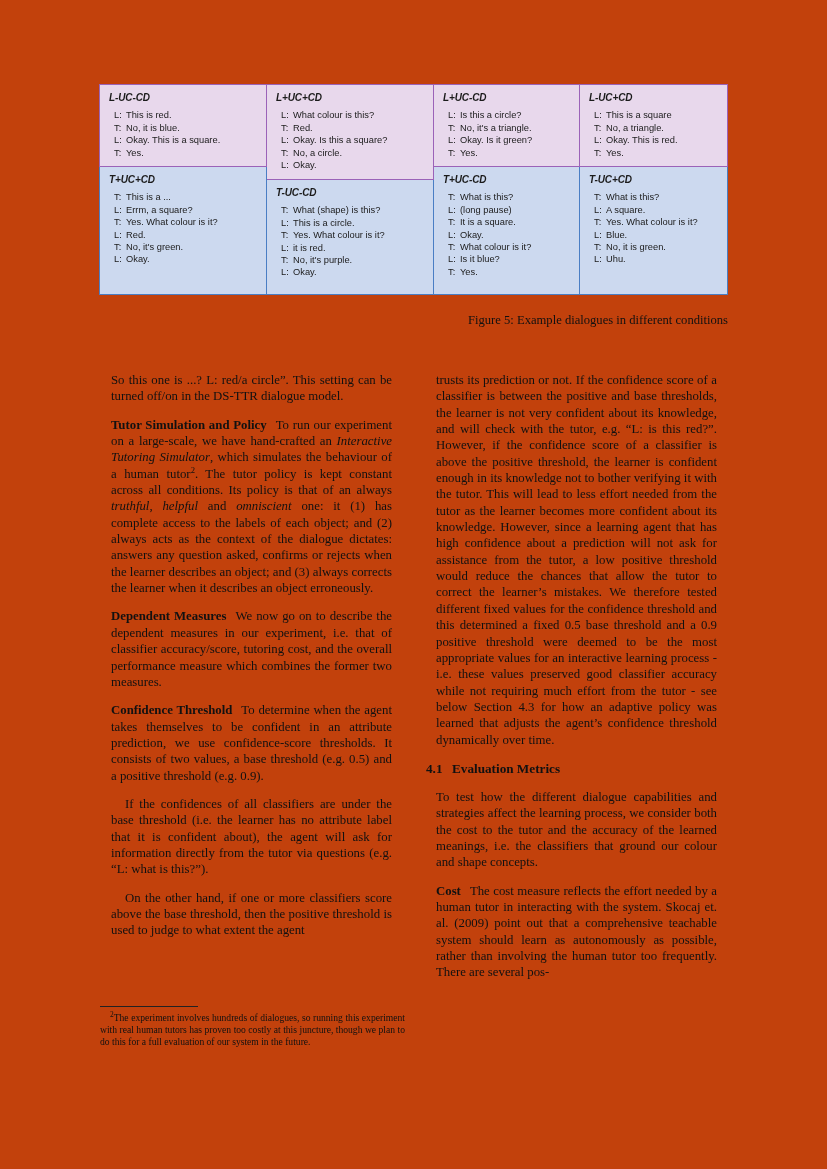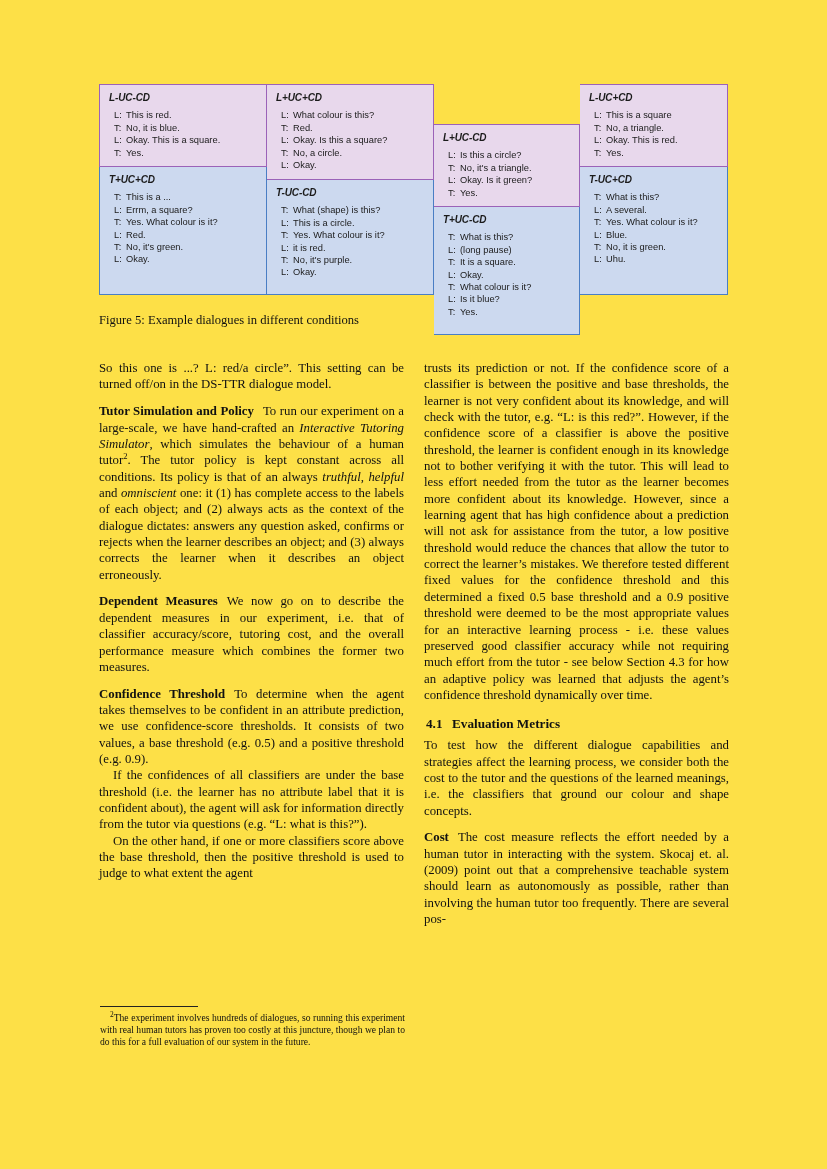--- a/index.html
+++ b/index.html
@@ -5,21 +5,21 @@
 <style>
   html, body {
     margin: 0;
     padding: 0;
     background: #6e6e6e;
   }
   .page {
     position: relative;
     width: 827px;
     height: 1169px;
-    background: #fde047;
+    background: #c2410c;
     margin: 0 auto;
     overflow: hidden;
     font-family: "Liberation Serif", "DejaVu Serif", serif;
     color: #111111;
   }
 
   
   .figure-wrap {
     position: absolute;
     left: 99px;
@@ -31,21 +31,21 @@
     flex-direction: row;
     align-items: stretch;
     width: 100%;
   }
   .fig-col {
     display: flex;
     flex-direction: column;
   }
   .fig-col.c1 { width: 168px; }
   .fig-col.c2 { width: 167px; }
-  .fig-col.c3 { width: 146px; margin-top: 40px; }
+  .fig-col.c3 { width: 146px; }
   .fig-col.c4 { width: 148px; }
 
   .cell {
     box-sizing: border-box;
     padding: 7px 6px 7px 9px;
     font-family: "Liberation Sans", "DejaVu Sans", sans-serif;
     font-size: 9.3px;
     line-height: 12.4px;
     color: #1b1b1b;
   }
@@ -87,41 +87,41 @@
   .h-b1 { min-height: 128px; }
   .h-b2 { min-height: 115px; }
   .h-b3 { min-height: 128px; }
   .h-b4 { min-height: 128px; }
 
   .fig-caption {
     position: absolute;
     left: 99px;
     top: 313px;
     width: 629px;
-    text-align: left;
+    text-align: right;
     font-size: 12.6px;
     line-height: 15px;
   }
 
   
   .col {
     position: absolute;
     top: 360px;
     width: 305px;
     font-size: 12.8px;
     line-height: 16.35px;
     text-align: justify;
     text-justify: inter-word;
     hyphens: none;
   }
   .col-left  { left: 99px; }
   .col-right { left: 424px; }
 
   .col p {
-    margin: 0;
+    margin: 12px;
   }
   .col p.indent { text-indent: 14px; }
   .col p.gap { margin-top: 10.5px; }
   .run-in {
     font-weight: bold;
   }
   .run-in + .sp { display: inline-block; width: 9px; }
   .it { font-style: italic; }
   sup {
     font-size: 8.6px;
@@ -355,21 +355,21 @@
         </div>
         <div class="cell blue h-b4">
           <div class="cell-title">T-UC+CD</div>
           <div class="turns">
             <div class="turn">
                 <span class="spk">T:</span>
                 <span class="utt">What is this?</span>
               </div>
             <div class="turn">
                 <span class="spk">L:</span>
-                <span class="utt">A several.</span>
+                <span class="utt">A square.</span>
               </div>
             <div class="turn">
                 <span class="spk">T:</span>
                 <span class="utt">Yes. What colour is it?</span>
               </div>
             <div class="turn">
                 <span class="spk">L:</span>
                 <span class="utt">Blue.</span>
               </div>
             <div class="turn">
@@ -408,18 +408,18 @@
     <div class="fn-rule"></div>
     <p><sup>2</sup><span>The experiment involves hundreds of dialogues, so running this experiment with real human tutors has proven too costly at this juncture, though we plan to do this for a full evaluation of our system in the future.</span></p>
   </div>
 
   <div class="col col-right">
 
     <p>trusts its prediction or not. If the confidence score of a classifier is between the positive and base thresholds, the learner is not very confident about its knowledge, and will check with the tutor, e.g. “L: is this red?”. However, if the confidence score of a classifier is above the positive threshold, the learner is confident enough in its knowledge not to bother verifying it with the tutor. This will lead to less effort needed from the tutor as the learner becomes more confident about its knowledge. However, since a learning agent that has high confidence about a prediction will not ask for assistance from the tutor, a low positive threshold would reduce the chances that allow the tutor to correct the learner’s mistakes.  We therefore tested different fixed values for the confidence threshold and this determined a fixed 0.5 base threshold and a 0.9 positive threshold were deemed to be the most appropriate values for an interactive learning process - i.e. these values preserved good classifier accuracy while not requiring much effort from the tutor - see below Section 4.3 for how an adaptive policy was learned that adjusts the agent’s confidence threshold dynamically over time.</p>
 
     <h2 class="sec"><span class="num">4.1</span><span>Evaluation Metrics</span></h2>
 
-    <p>To test how the different dialogue capabilities and strategies affect the learning process, we consider both the cost to the tutor and the questions of the learned meanings, i.e. the classifiers that ground our colour and shape concepts.</p>
+    <p>To test how the different dialogue capabilities and strategies affect the learning process, we consider both the cost to the tutor and the accuracy of the learned meanings, i.e. the classifiers that ground our colour and shape concepts.</p>
 
     <p class="gap"><span class="run-in">Cost</span><span class="sp"></span><span>The cost measure reflects the effort needed by a human tutor in interacting with the system.  Skocaj et. al. (2009) point out that a comprehensive teachable system should learn as autonomously as possible, rather than involving the human tutor too frequently. There are several pos-</span></p>
   </div>
 
 </div>
 
 </body></html>

